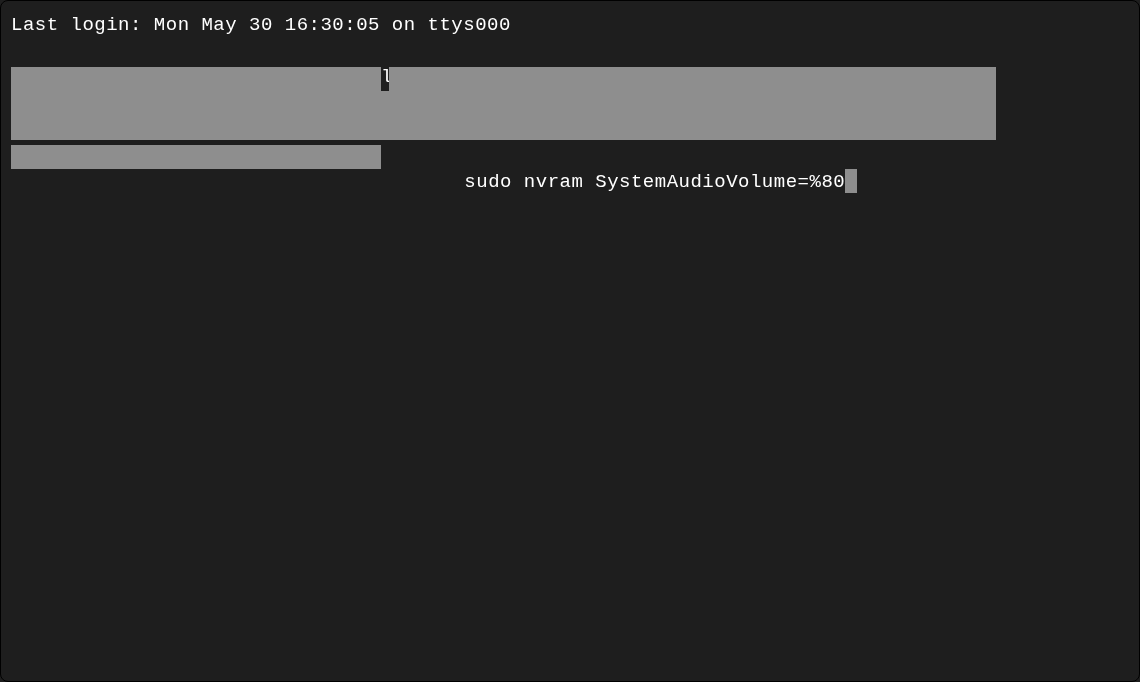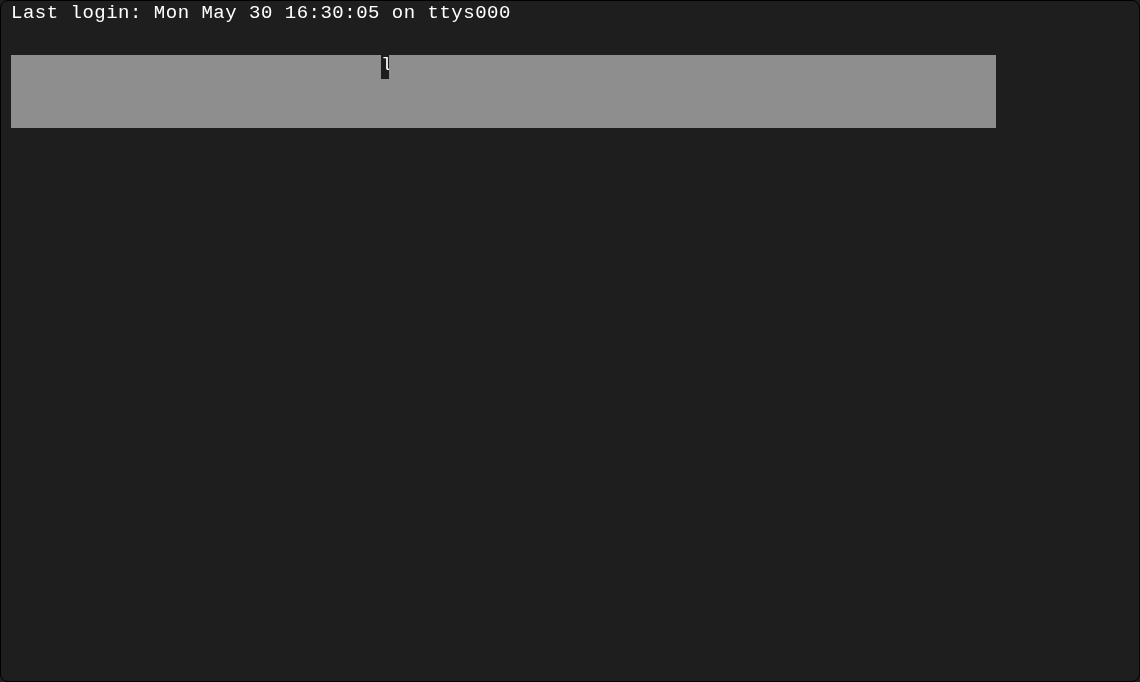--- a/index.html
+++ b/index.html
@@ -13,21 +13,21 @@
       background: #1e1e1e;
       font-family: "SF Mono", Menlo, Monaco, "Courier New", monospace;
       font-size: 19px;
       color: #ffffff;
       overflow: hidden;
       position: relative;
       border: 1px solid #000;
       border-radius: 8px;
     }
     .terminal {
-      padding: 0 10px;
+      padding: 12px 10px;
       line-height: 1.35;
       letter-spacing: 0.5px;
     }
     .line {
       white-space: pre;
       min-height: 26px;
       position: relative;
     }
     .redact-block {
       position: absolute;
@@ -57,13 +57,19 @@
   </div>
 
   <div class="line" style="position:relative; height:26px;">
     <span class="redact-block" style="left:0px; top:0px; width:985px; height:26px;"></span>
   </div>
 
   <div class="line" style="position:relative; height:26px;">
     <span class="redact-block" style="left:0px; top:0px; width:985px; height:23px;"></span>
   </div>
 
+  <div class="line" style="position:relative; height:30px;">
+    <span class="redact-block" style="left:0px; top:2px; width:370px; height:24px;"></span>
+    <span style="position:absolute; left:370px; top:0;">
+      <span> sudo nvram SystemAudioVolume=%80</span><span class="cursor"></span>
+    </span>
+  </div>
 </div>
 
 </body></html>

